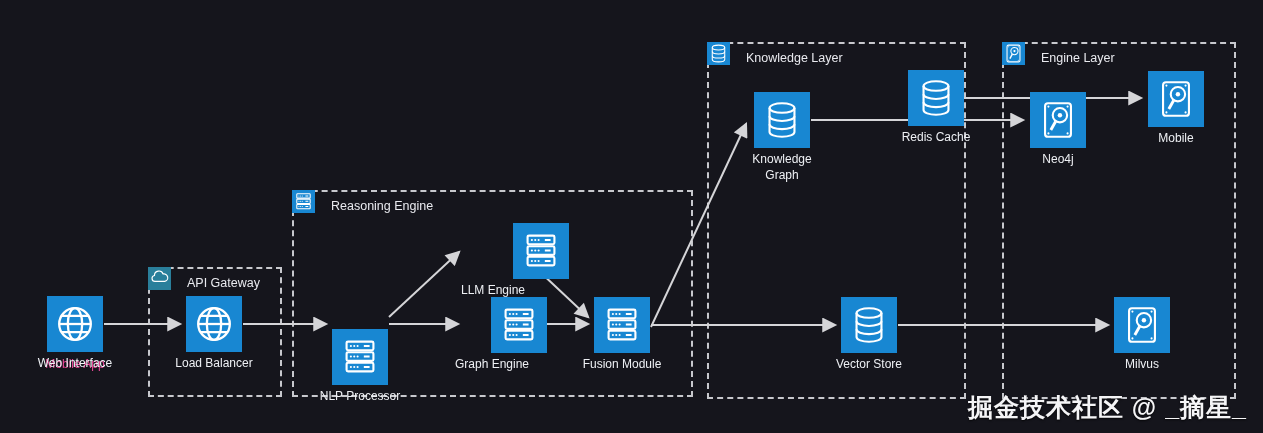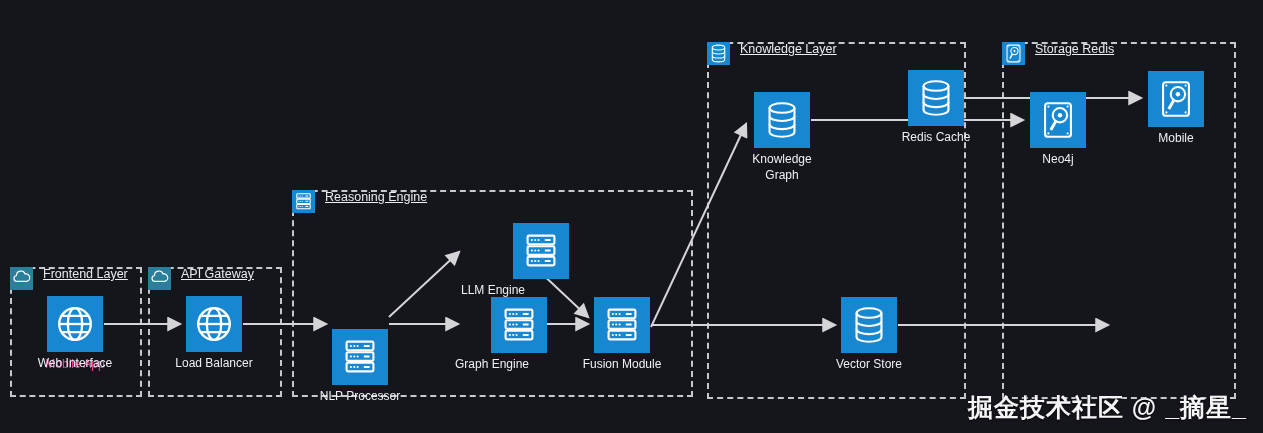--- a/index.html
+++ b/index.html
@@ -5,21 +5,21 @@
   html,body{margin:0;padding:0;background:#101016;}
   .canvas{
     position:relative;width:1263px;height:433px;overflow:hidden;
     background:#15151c;
     font-family:"Liberation Sans", sans-serif;color:#eef0f4;
   }
   .layer{
     position:absolute;border:2px dashed #c7c8cd;z-index:0;background:transparent;
   }
   .layer-head{
-    position:absolute;left:-2px;top:-2px;display:flex;align-items:flex-start;gap:10px;z-index:2;text-decoration:underline;
+    position:absolute;left:-2px;top:-2px;display:flex;align-items:flex-end;gap:16px;z-index:2;
   }
   .hicon{width:23px;height:23px;display:flex;align-items:center;justify-content:center;flex:0 0 auto;}
   .hicon svg{width:23px;height:23px;display:block;}
   .layer-label{font-size:12.5px;color:#e9eaef;white-space:nowrap;}
   .teal{background:#2a7f9b;}
   .blue{background:#1887d2;}
   .nodewrap{position:absolute;z-index:2;}
   .nodebox{
     width:56px;height:56px;background:#1887d2;display:flex;align-items:center;justify-content:center;
   }
@@ -92,38 +92,28 @@
           <circle cx="14" cy="38" r="1.1"></circle>
             <circle cx="34" cy="38" r="1.1"></circle>
         </g>
       </g>
       <g id="sym-cloud" fill="none" stroke="#fff" stroke-width="2.4">
         <path d="M35 30 H14.5 a6.2 6.2 0 0 1 -1 -12.3 A9.3 9.3 0 0 1 31.5 14.5 A7.8 7.8 0 0 1 35 30 z"></path>
       </g>
     </defs>
   </svg>
 
-  <div class="layer" style="left:10px;top:267px;width:128px;height:126px;">
+
+  <div class="layer" style="left:148px;top:267px;width:130px;height:126px;">
     <div class="layer-head">
       <span class="hicon teal">
         <svg viewBox="0 0 48 48">
             <use href="#sym-cloud"></use>
           </svg>
         </span>
-      <span class="layer-label">Frontend Layer</span>
-    </div>
-  </div>
-
-  <div class="layer" style="left:148px;top:267px;width:130px;height:126px;">
-    <div class="layer-head">
-      <span class="hicon teal">
-        <svg viewBox="0 0 48 48">
-            <use href="#sym-cloud"></use>
-          </svg>
-        </span>
       <span class="layer-label">API Gateway</span>
     </div>
   </div>
 
   <div class="layer" style="left:292px;top:190px;width:397px;height:203px;">
     <div class="layer-head">
       <span class="hicon blue">
         <svg viewBox="0 0 48 48">
             <use href="#sym-server"></use>
           </svg>
@@ -143,21 +133,21 @@
     </div>
   </div>
 
   <div class="layer" style="left:1002px;top:42px;width:230px;height:353px;">
     <div class="layer-head">
       <span class="hicon blue">
         <svg viewBox="0 0 48 48">
             <use href="#sym-disk"></use>
           </svg>
         </span>
-      <span class="layer-label">Storage Redis</span>
+      <span class="layer-label">Engine Layer</span>
     </div>
   </div>
 
   <svg class="edges" width="1263" height="433">
     <defs>
       <marker id="arr" viewBox="0 0 10 10" refX="8.5" refY="5" markerWidth="8.5" markerHeight="7.5" orient="auto-start-reverse">
         <path d="M0 0 L10 5 L0 10 z" fill="#d5d5d8"></path>
       </marker>
     </defs>
     <g stroke="#d5d5d8" stroke-width="2" fill="none">
@@ -272,15 +262,23 @@
 
   <div class="nodewrap" style="left:1148px;top:71px;">
     <div class="nodebox">
       <svg viewBox="0 0 48 48">
           <use href="#sym-disk"></use>
         </svg>
       </div>
     <div class="nlabel">Mobile</div>
   </div>
 
+  <div class="nodewrap" style="left:1114px;top:297px;">
+    <div class="nodebox">
+      <svg viewBox="0 0 48 48">
+          <use href="#sym-disk"></use>
+        </svg>
+      </div>
+    <div class="nlabel">Milvus</div>
+  </div>
 
   <div class="watermark">掘金技术社区 @ _摘星_</div>
 </div>
 
 </body></html>

